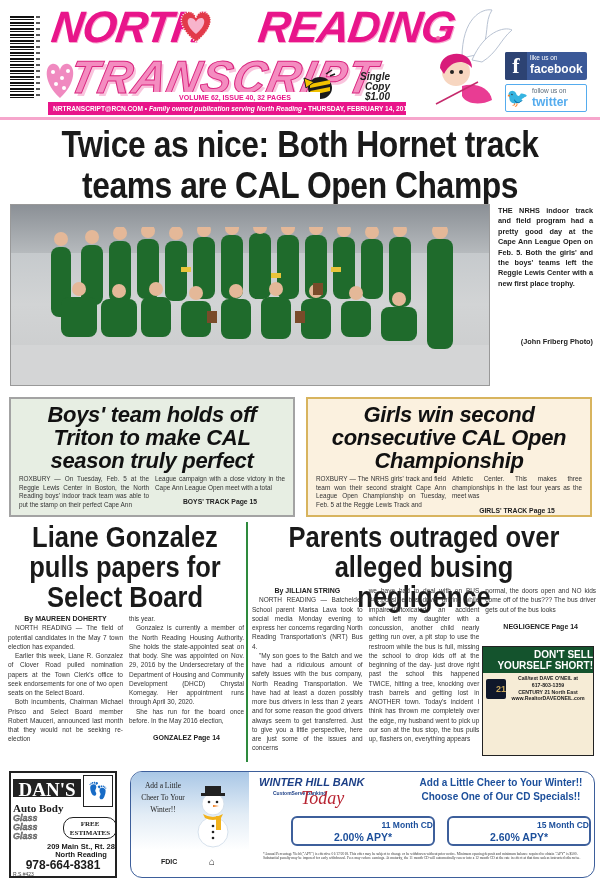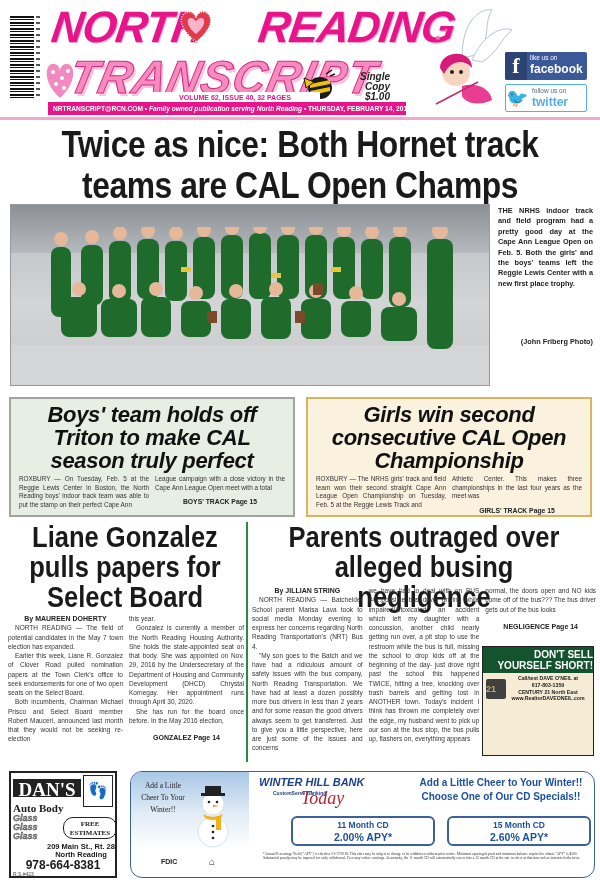--- a/index.html
+++ b/index.html
@@ -90,21 +90,21 @@
   .realtor { position: absolute; left: 482px; top: 646px; width: 112px; height: 110px; border: 1px solid #222; background: #f6ecd6; }
   .realtor .top { background: #14532d; color: #fff; text-align: right; font-weight: bold; font-size: 10px; line-height: 11px; padding: 2px 0; }
   .realtor .mid { display: flex; padding: 2px 3px 0 3px; }
   .realtor .pitch { flex: 1; font-style: italic; font-weight: bold; font-size: 7px; line-height: 8.5px; text-align: center; color: #222; }
   .realtor .pitch .pos { font-size: 7.5px; }
   .realtor .headshot { width: 44px; height: 52px; background: linear-gradient(180deg,#8aa9c9 0%,#7f96ad 100%); position: relative; overflow: hidden; }
   .realtor .headshot .face { position: absolute; left: 11px; top: 8px; width: 22px; height: 26px; border-radius: 45%; background: #d9a987; }
   .realtor .headshot .hair { position: absolute; left: 10px; top: 5px; width: 24px; height: 10px; border-radius: 50% 50% 20% 20%; background: #5b4a3e; }
   .realtor .headshot .suit { position: absolute; left: 2px; top: 36px; width: 40px; height: 20px; border-radius: 40% 40% 0 0; background: #2d3a4c; }
   .realtor .bot { display: flex; align-items: center; padding: 2px 3px; }
-  .realtor .c21 { width: 20px; height: 20px; background: #404040; color: #c9a85b; font-size: 9px; font-weight: bold; text-align: left; line-height: 20px; border-radius: 2px; }
+  .realtor .c21 { width: 20px; height: 20px; background: #0f172a; color: #c9a85b; font-size: 9px; font-weight: bold; text-align: right; line-height: 20px; border-radius: 2px; }
   .realtor .contact { flex: 1; text-align: center; font-size: 5.2px; line-height: 6.8px; font-weight: bold; color: #222; }
 
   
   .dans { position: absolute; left: 9px; top: 771px; width: 108px; height: 107px; border: 2px solid #222; background: #fff; }
   .dans .name { position: absolute; left: 2px; top: 6px; width: 68px; height: 18px; background: #222; color: #fff; font-family: "Liberation Serif", serif; font-weight: bold; font-size: 19px; line-height: 22px; text-align: center; }
   .dans .feet { position: absolute; left: 72px; top: 2px; width: 30px; height: 32px; border: 1px solid #222; font-size: 16px; text-align: center; line-height: 30px; }
   .dans .ab { position: absolute; left: 2px; top: 29px; font-family: "Liberation Serif", serif; font-weight: bold; font-size: 11px; }
   .dans .glass { position: absolute; left: 2px; top: 41px; font-style: italic; font-weight: bold; font-size: 9px; line-height: 9px; color: #888; -webkit-text-stroke: 0.3px #333; }
   .dans .free { position: absolute; left: 52px; top: 44px; width: 54px; height: 22px; border: 1px solid #222; border-radius: 10px; font-family: "Liberation Serif", serif; font-weight: bold; font-size: 7px; line-height: 9px; text-align: center; padding-top: 2px; }
   .dans .addr { position: absolute; left: 0; top: 70px; width: 104px; text-align: center; font-weight: bold; font-size: 7.5px; line-height: 8px; padding-left: 36px; }
@@ -116,21 +116,21 @@
   .bank .snow-txt { position: absolute; left: 10px; top: 8px; width: 44px; font-family: "Liberation Serif", serif; font-size: 7.5px; line-height: 12px; text-align: center; color: #222; }
   .bank .snowman { position: absolute; left: 62px; top: 10px; width: 40px; height: 66px; }
   .bank .fdic { position: absolute; left: 30px; top: 86px; font-size: 7px; font-weight: bold; color: #222; }
   .bank .eho { position: absolute; left: 78px; top: 84px; font-size: 10px; color: #222; }
   .bank .logo { position: absolute; left: 128px; top: 4px; font-style: italic; font-weight: bold; font-size: 11px; color: #1c3f86; }
   .bank .logo-sub { position: absolute; left: 142px; top: 18px; font-size: 5px; font-weight: bold; color: #1c3f86; }
   .bank .today { position: absolute; left: 170px; top: 16px; font-family: "Liberation Serif", serif; font-style: italic; font-size: 18px; color: #b82432; }
   .bank .promo { position: absolute; left: 275px; top: 4px; width: 190px; text-align: center; font-weight: bold; font-size: 10px; line-height: 14px; color: #1c4f9b; }
   .bank .cds { position: absolute; left: 160px; top: 44px; width: 300px; display: flex; gap: 12px; }
   .bank .cd { flex: 1; height: 30px; border: 2px solid #3d5f9b; border-radius: 6px; text-align: center; color: #1c4f9b; font-weight: bold; padding-top: 2px; }
-  .bank .cd .term { font-size: 8.5px; line-height: 11px; }
+  .bank .cd .term { font-size: 8.5px; line-height: 11px; text-align: right; }
   .bank .cd .rate { font-size: 10.5px; line-height: 13px; }
   .bank .fine { position: absolute; left: 132px; top: 80px; width: 326px; font-family: "Liberation Serif", serif; font-size: 3.6px; line-height: 4.4px; color: #333; }
 </style>
 </head>
 <body>
 
 <header class="masthead">
   <div class="barcode"></div>
   <div class="barcode-num"></div>
 

